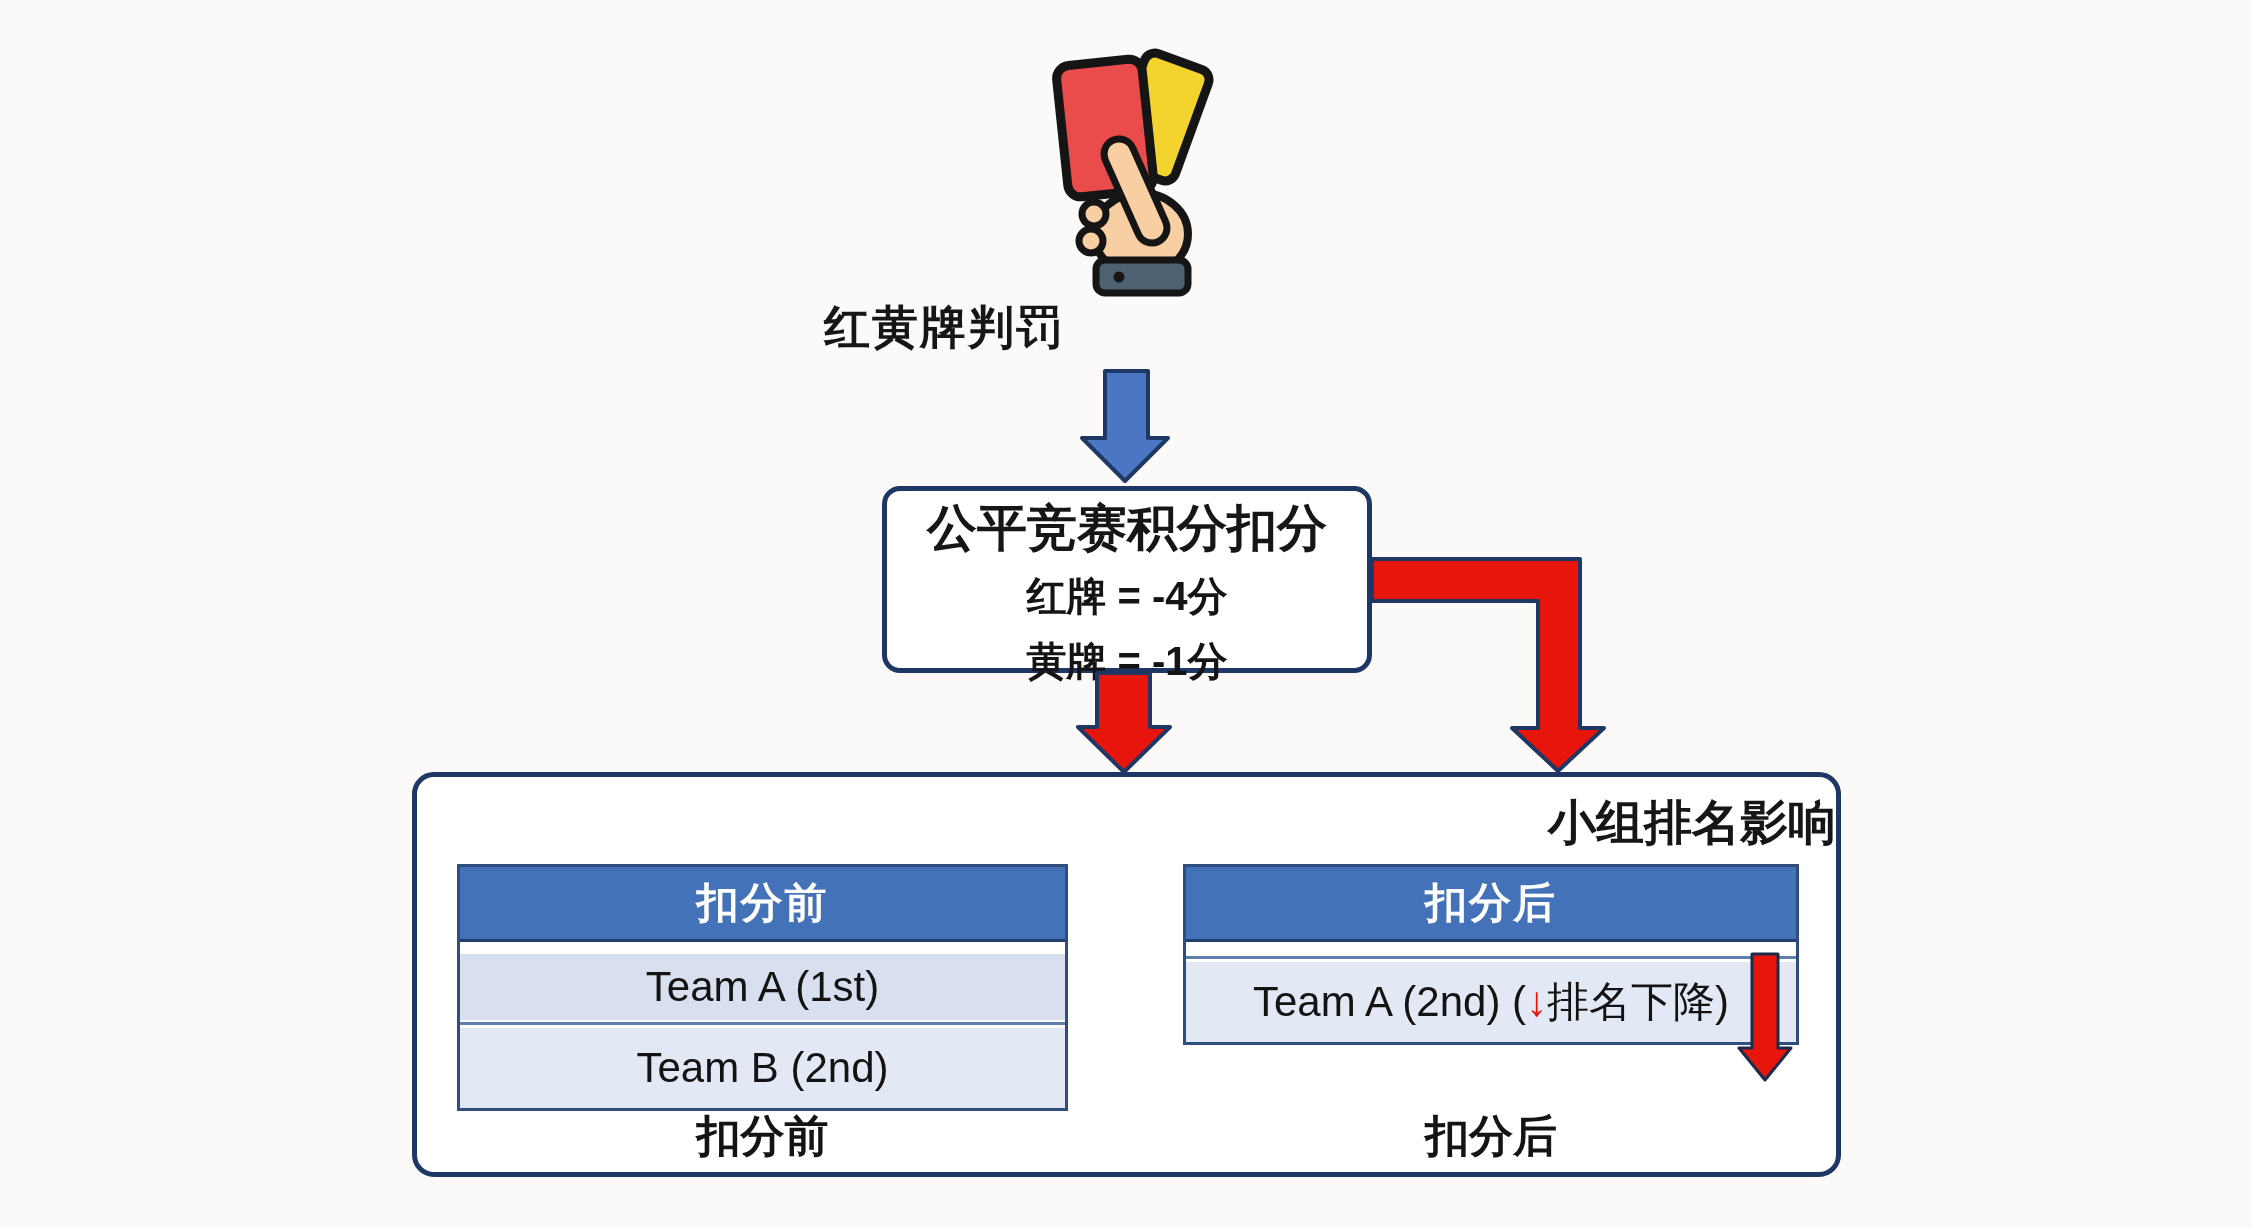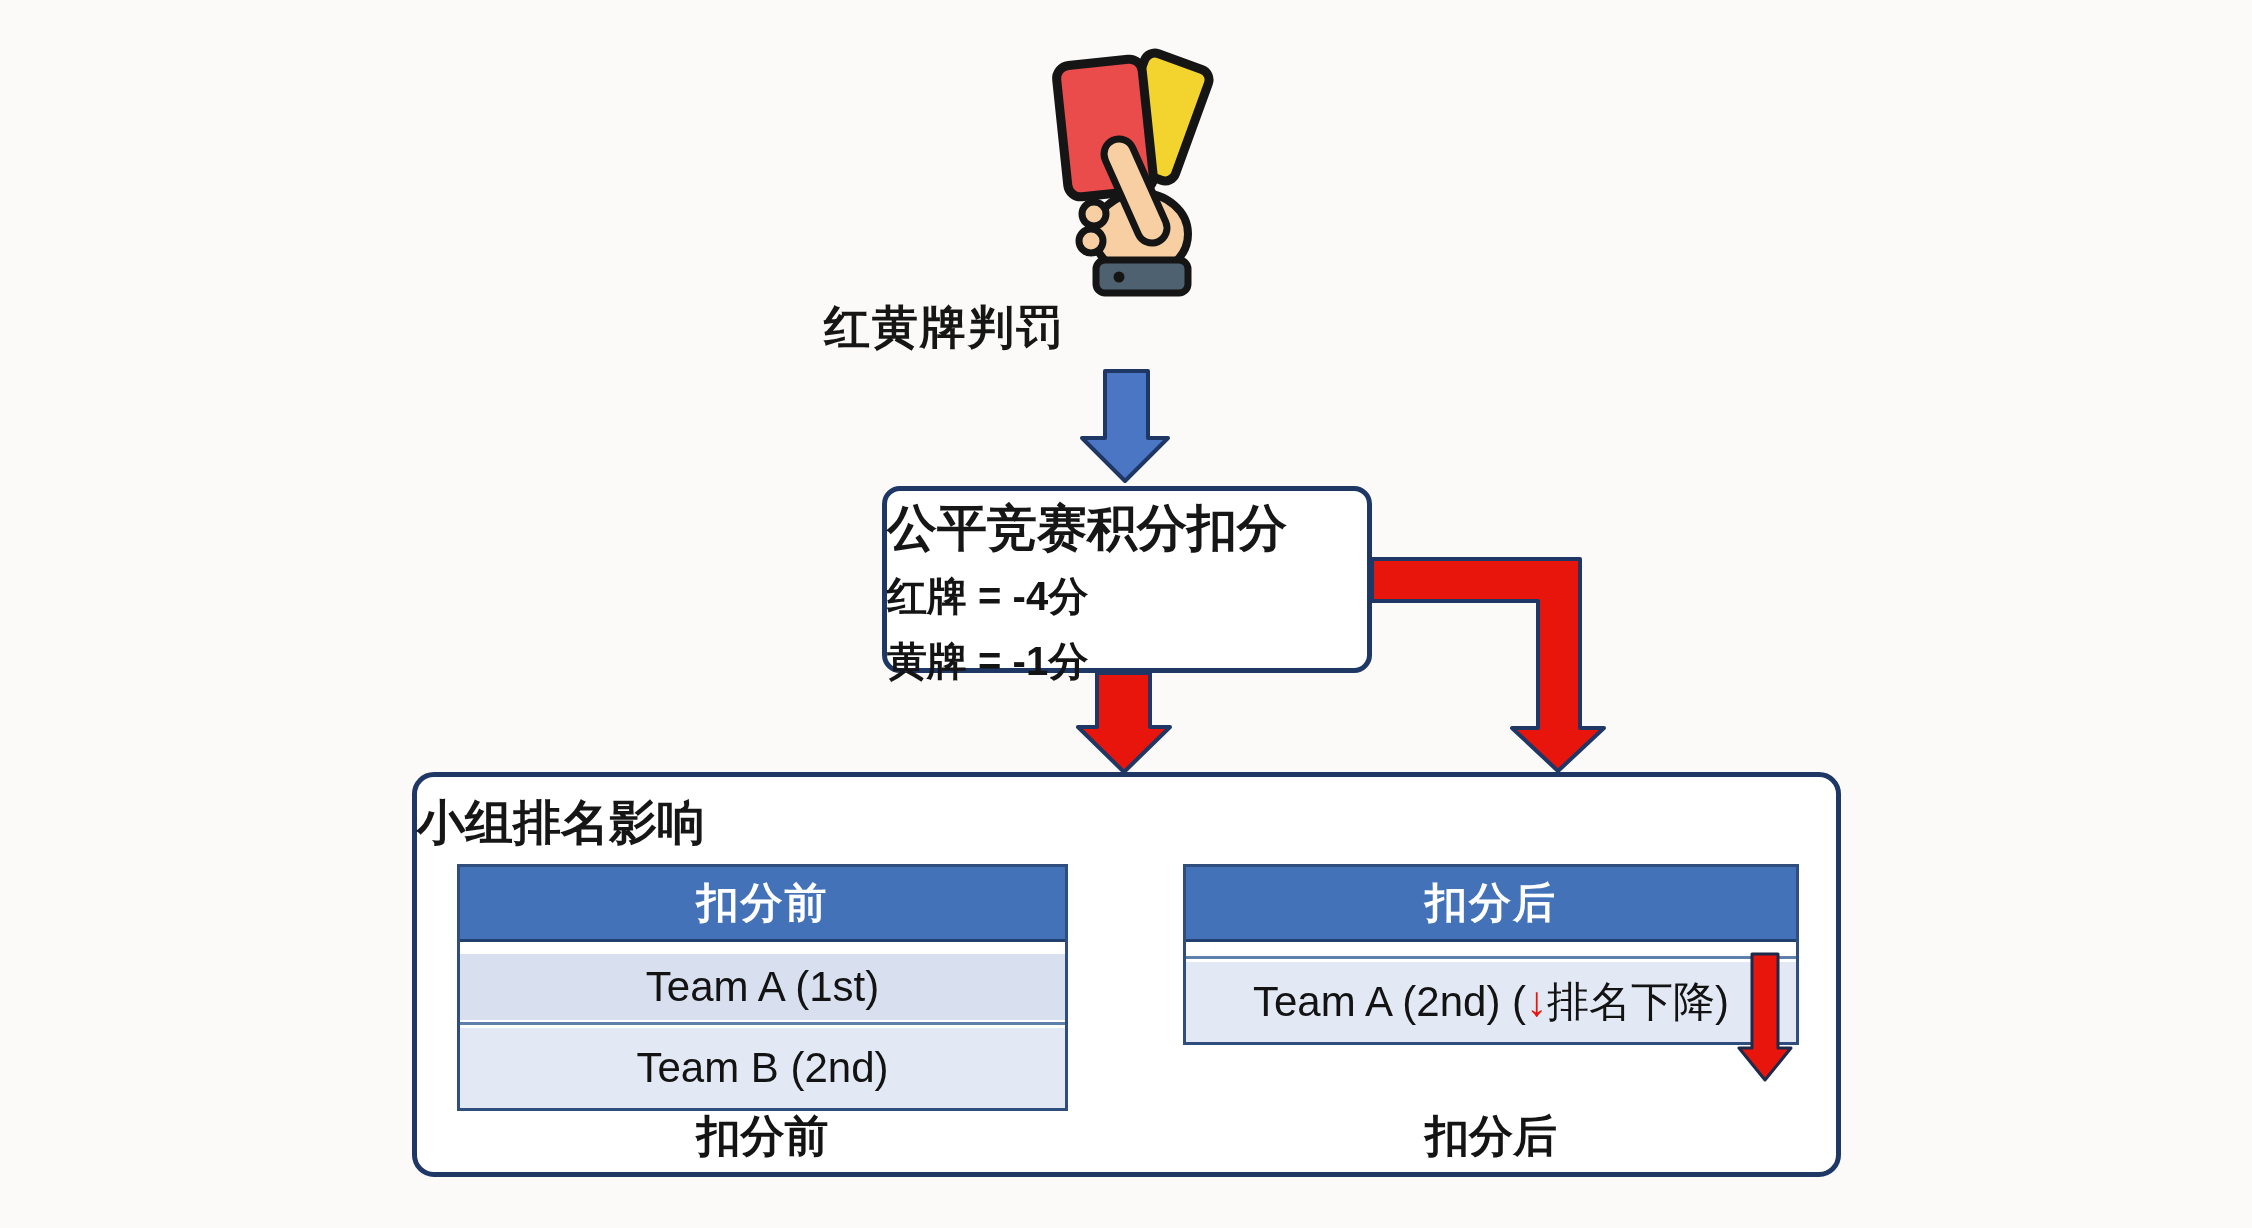--- a/index.html
+++ b/index.html
@@ -17,27 +17,27 @@
     font-size:46px;font-weight:900;letter-spacing:2px;color:var(--text);}
 
   .arrow-svg{position:absolute;overflow:visible;}
   .arrow-blue{left:1075px;top:368px;width:100px;height:116px;}
   .arrow-red-down{left:1075px;top:671px;width:100px;height:104px;}
   .arrow-red-elbow{left:1368px;top:556px;width:242px;height:219px;}
   .blue-fill{fill:var(--arrow_blue);stroke:var(--navy);stroke-width:4;stroke-linejoin:round;}
   .red-fill{fill:var(--arrow_red);stroke:var(--navy);stroke-width:4;stroke-linejoin:round;}
 
   .deduction-box{position:absolute;left:882px;top:486px;width:490px;height:187px;background:#ffffff;
-    border:5px solid var(--navy);border-radius:18px;}
+    border:5px solid var(--navy);border-radius:18px;text-align:center;}
   .deduction-title{margin-top:10px;font-size:50px;font-weight:900;line-height:1.08;color:var(--text);}
   .deduction-line{font-size:40px;font-weight:600;line-height:1.18;margin-top:18px;color:#141414;}
 
   .impact-box{position:absolute;left:412px;top:772px;width:1429px;height:405px;background:#ffffff;
     border:5px solid var(--navy);border-radius:22px;}
-  .impact-title{position:absolute;left:0;right:0;top:14px;text-align:left;
+  .impact-title{position:absolute;left:0;right:0;top:14px;text-align:right;
     font-size:48px;font-weight:900;color:var(--text);}
 
   .rank-table{position:absolute;top:87px;border:3px solid #2f4d7d;background:#ffffff;}
   .rank-table.before{left:40px;width:611px;}
   .rank-table.after{left:766px;width:616px;}
   .rt-header{height:75px;background:var(--header_blue);border-bottom:3px solid #22406f;
     display:flex;align-items:center;justify-content:center;
     color:#ffffff;font-size:42px;font-weight:700;letter-spacing:2px;}
   .rt-gap{height:12px;background:#ffffff;}
   .rt-row{height:66px;background:var(--row_light);display:flex;align-items:center;justify-content:center;

